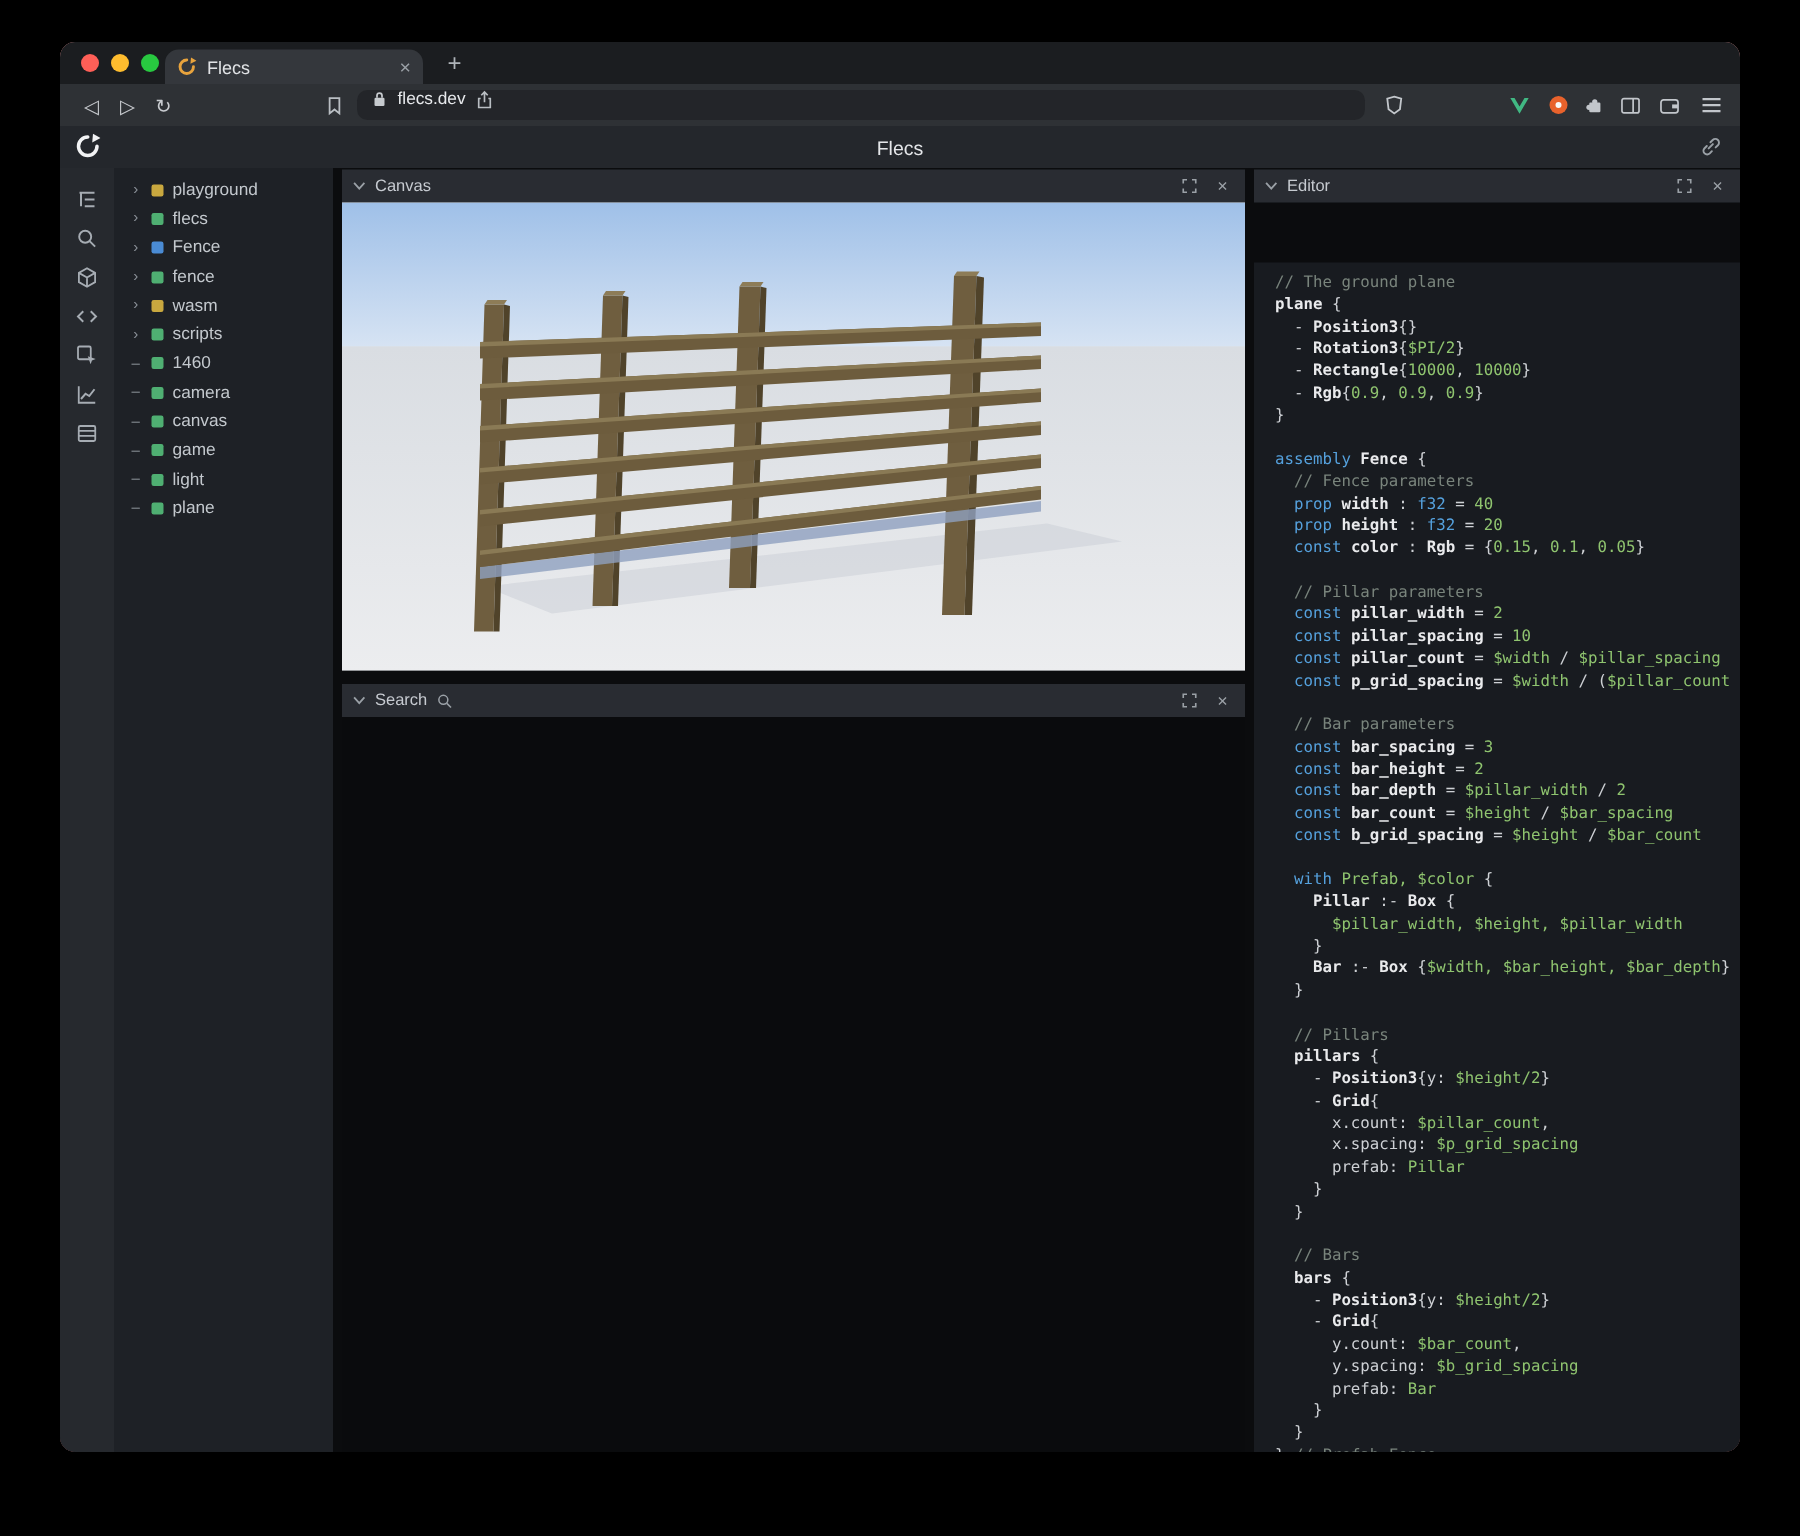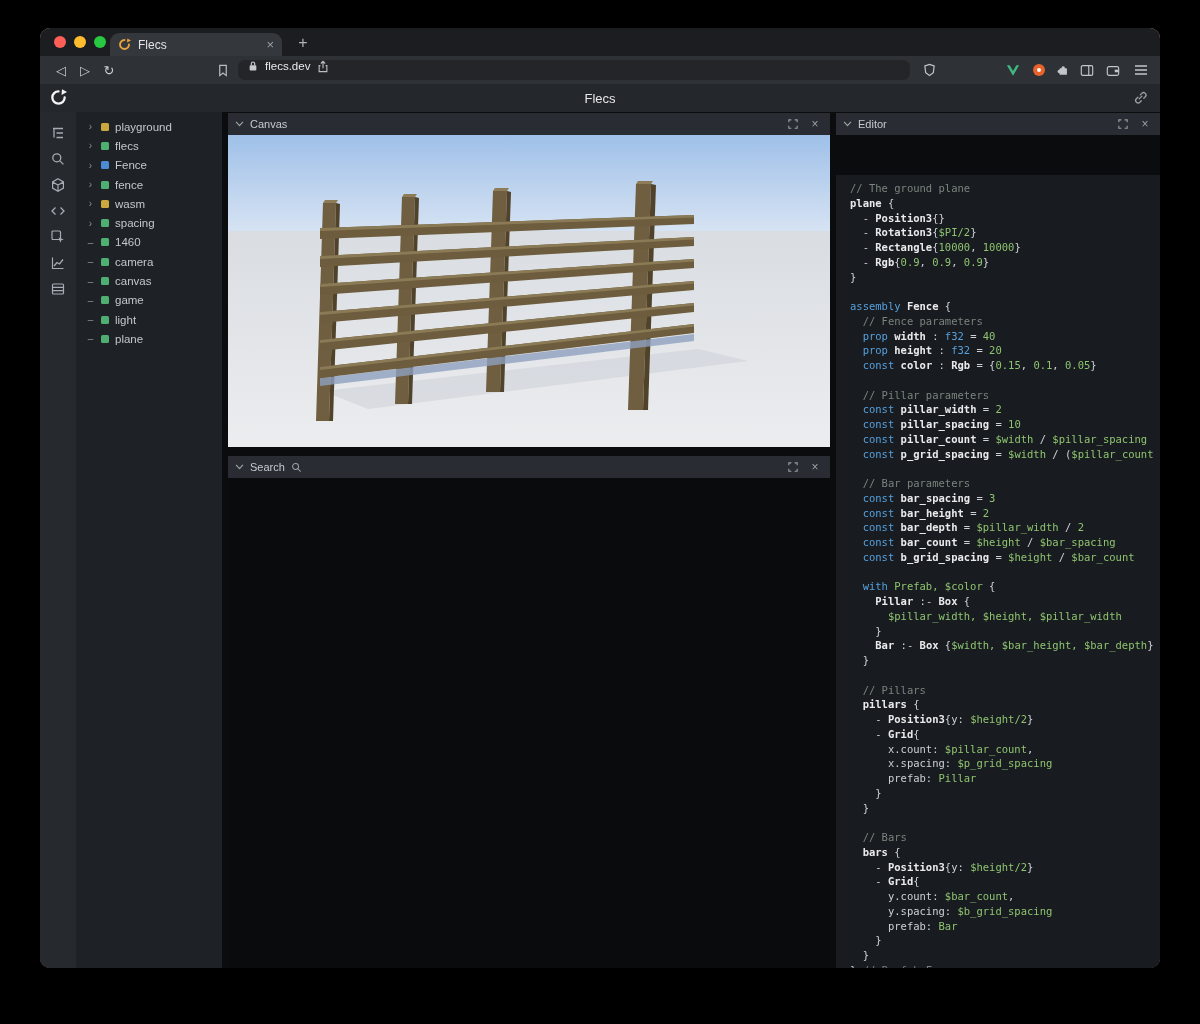--- a/index.html
+++ b/index.html
@@ -224,21 +224,21 @@
             <span>fence</span>
           </div>
           <div class="tree-item">
             <span class="tw">›</span>
             <span class="sq" style="background: rgb(201, 168, 63);"></span>
             <span>wasm</span>
           </div>
           <div class="tree-item">
             <span class="tw">›</span>
             <span class="sq" style="background: rgb(79, 175, 114);"></span>
-            <span>spacing</span>
+            <span>scripts</span>
           </div>
           <div class="tree-item">
             <span class="tw">–</span>
             <span class="sq" style="background: rgb(79, 175, 114);"></span>
             <span>1460</span>
           </div>
           <div class="tree-item">
             <span class="tw">–</span>
             <span class="sq" style="background: rgb(79, 175, 114);"></span>
             <span>camera</span>

